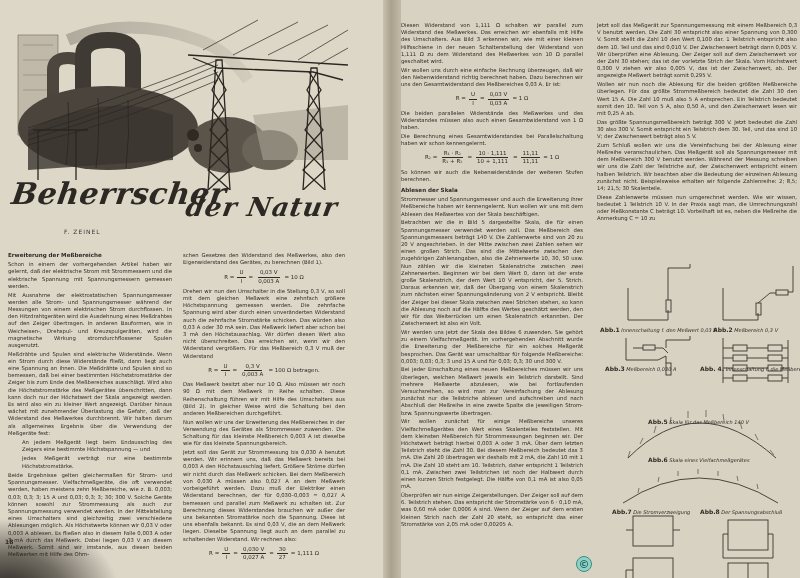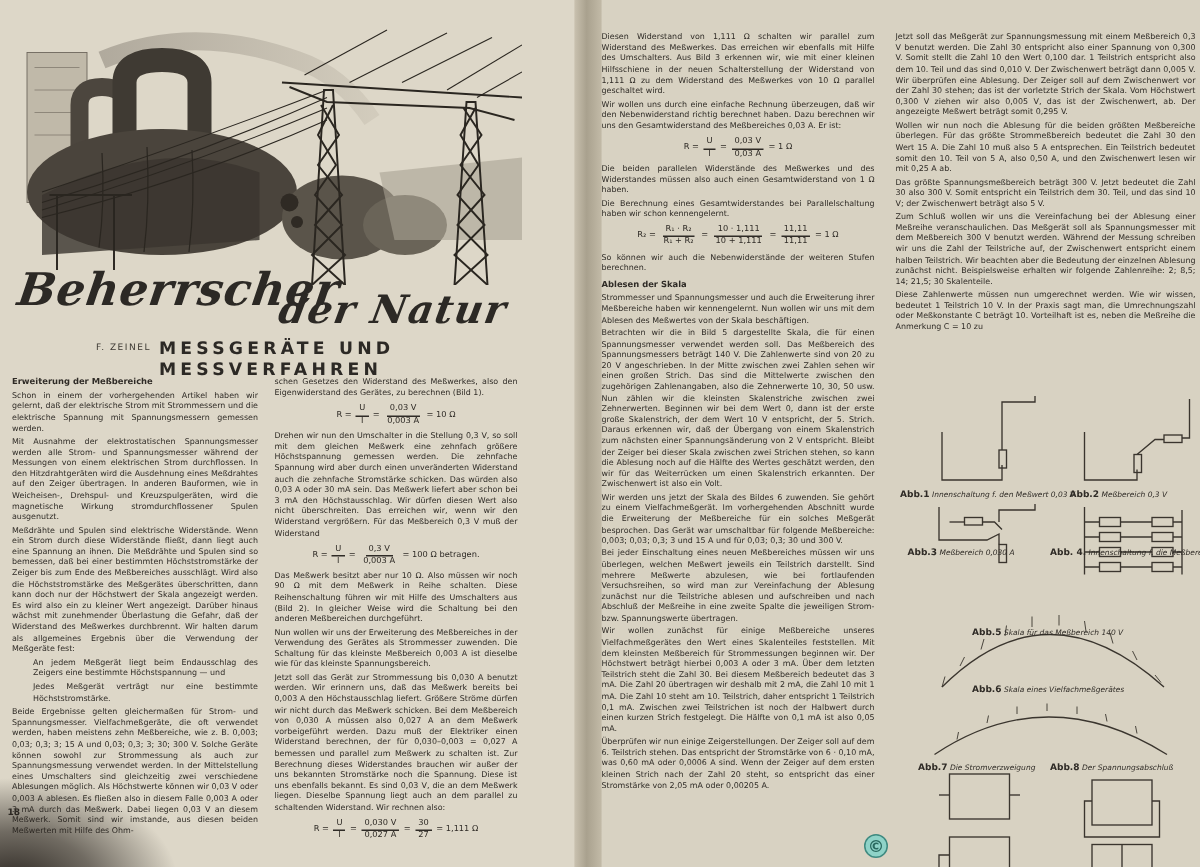--- a/index.html
+++ b/index.html
@@ -121,21 +121,20 @@
           <path d="M225 45 L 290 12"></path>
           <path d="M260 45 L 320 15"></path>
         <path d="M290 50 L 340 20"></path>
           <path d="M310 55 L 340 38"></path>
       </g>
     </svg>
 
     <div class="headline">Beherrscher</div>
     <div class="headline2">der Natur</div>
     <div class="byline">F. ZEINEL</div>
-    <div class="subtitle">MESSGERÄTE UND MESSVERFAHREN</div>
 
     <div class="col" style="left:8px; top:252px; width:164px;">
       <p class="h">Erweiterung der Meßbereiche</p>
       <p>Schon in einem der vorhergehenden Artikel haben wir gelernt, daß der elektrische Strom mit Strommessern und die elektrische Spannung mit Spannungsmessern gemessen werden.</p>
       <p>Mit Ausnahme der elektrostatischen Spannungsmesser werden alle Strom- und Spannungsmesser während der Messungen von einem elektrischen Strom durchflossen. In den Hitzdrahtgeräten wird die Ausdehnung eines Meßdrahtes auf den Zeiger übertragen. In anderen Bauformen, wie in Weicheisen-, Drehspul- und Kreuzspulgeräten, wird die magnetische Wirkung stromdurchflossener Spulen ausgenutzt.</p>
       <p>Meßdrähte und Spulen sind elektrische Widerstände. Wenn ein Strom durch diese Widerstände fließt, dann liegt auch eine Spannung an ihnen. Die Meßdrähte und Spulen sind so bemessen, daß bei einer bestimmten Höchststromstärke der Zeiger bis zum Ende des Meßbereiches ausschlägt. Wird also die Höchststromstärke des Meßgerätes überschritten, dann kann doch nur der Höchstwert der Skala angezeigt werden. Es wird also ein zu kleiner Wert angezeigt. Darüber hinaus wächst mit zunehmender Überlastung die Gefahr, daß der Widerstand des Meßwerkes durchbrennt. Wir halten darum als allgemeines Ergebnis über die Verwendung der Meßgeräte fest:</p>
       <p class="indent">An jedem Meßgerät liegt beim Endausschlag des Zeigers eine bestimmte Höchstspannung — und</p>
       <p class="indent">Jedes Meßgerät verträgt nur eine bestimmte Höchststromstärke.</p>
       <p>Beide Ergebnisse gelten gleichermaßen für Strom- und Spannungsmesser. Vielfachmeßgeräte, die oft verwendet werden, haben meistens zehn Meßbereiche, wie z. B. 0,003; 0,03; 0,3; 3; 15 A und 0,03; 0,3; 3; 30; 300 V. Solche Geräte können sowohl zur Strommessung als auch zur Spannungsmessung verwendet werden. In der Mittelstellung eines Umschalters sind gleichzeitig zwei verschiedene Ablesungen möglich. Als Höchstwerte können wir 0,03 V oder 0,003 A ablesen. Es fließen also in diesem Falle 0,003 A oder 3 mA durch das Meßwerk. Dabei liegen 0,03 V an diesem Meßwerk. Somit sind wir imstande, aus diesen beiden Meßwerten mit Hilfe des Ohm-</p>
     </div>

